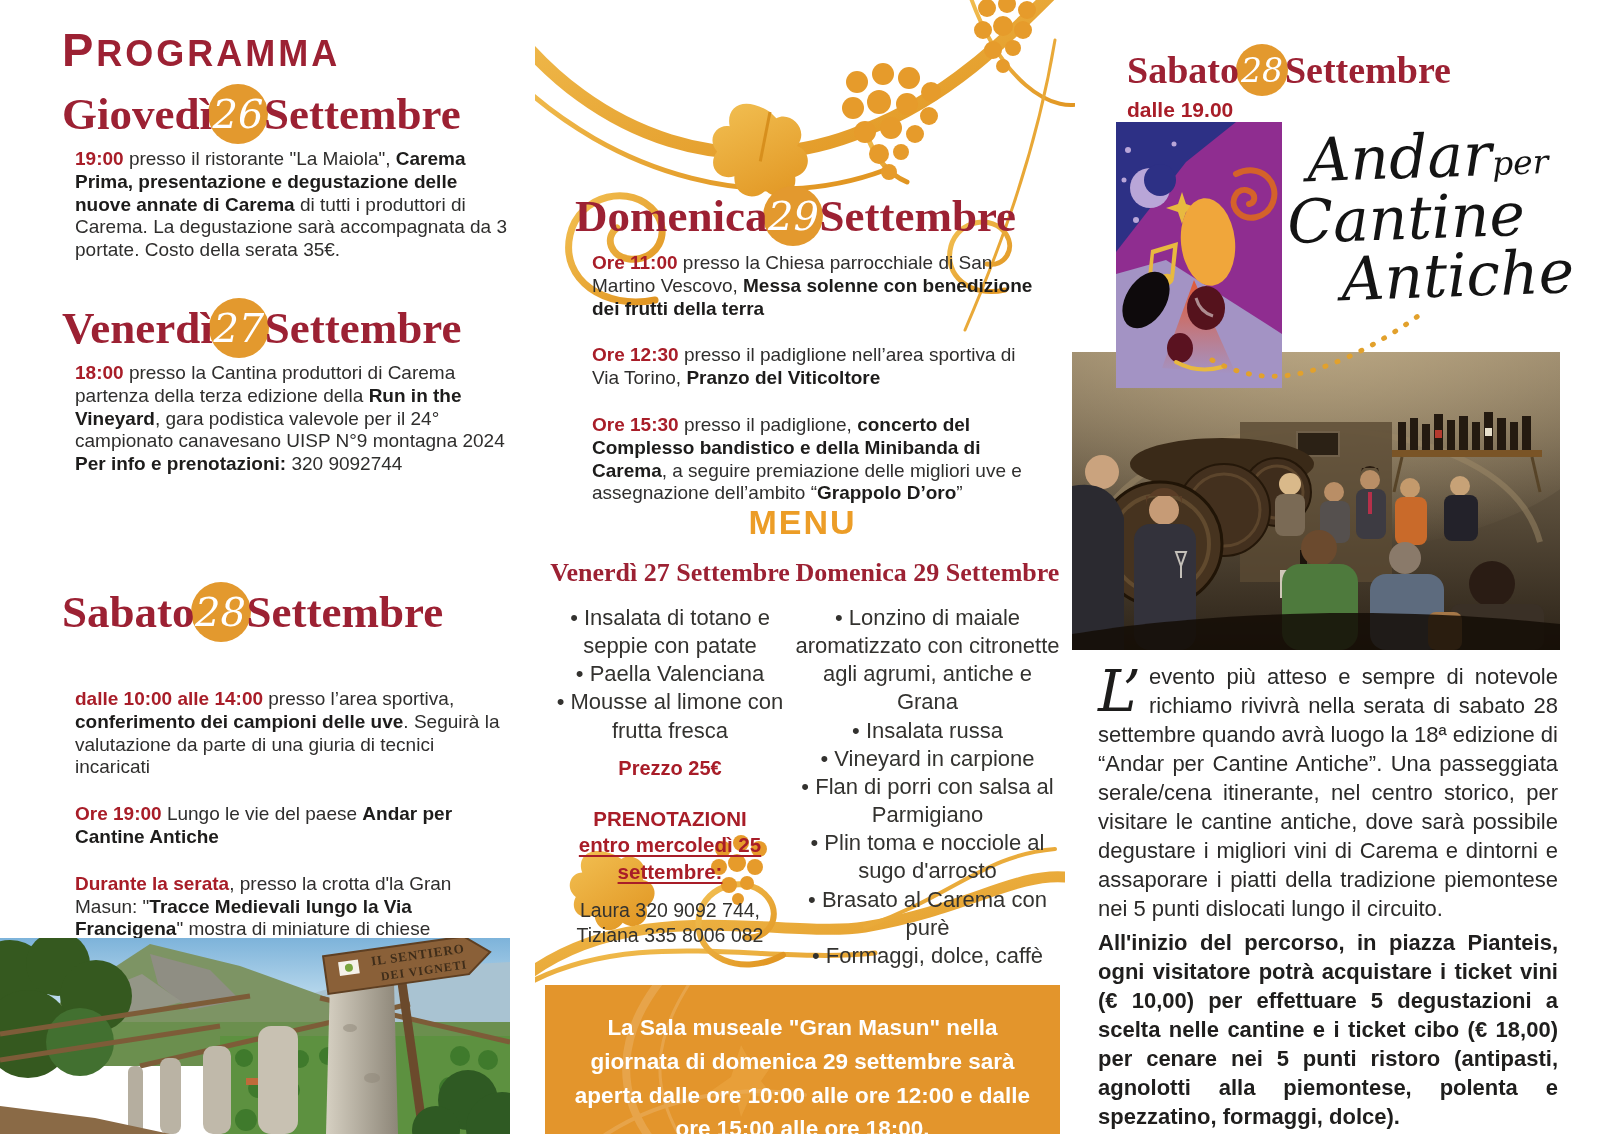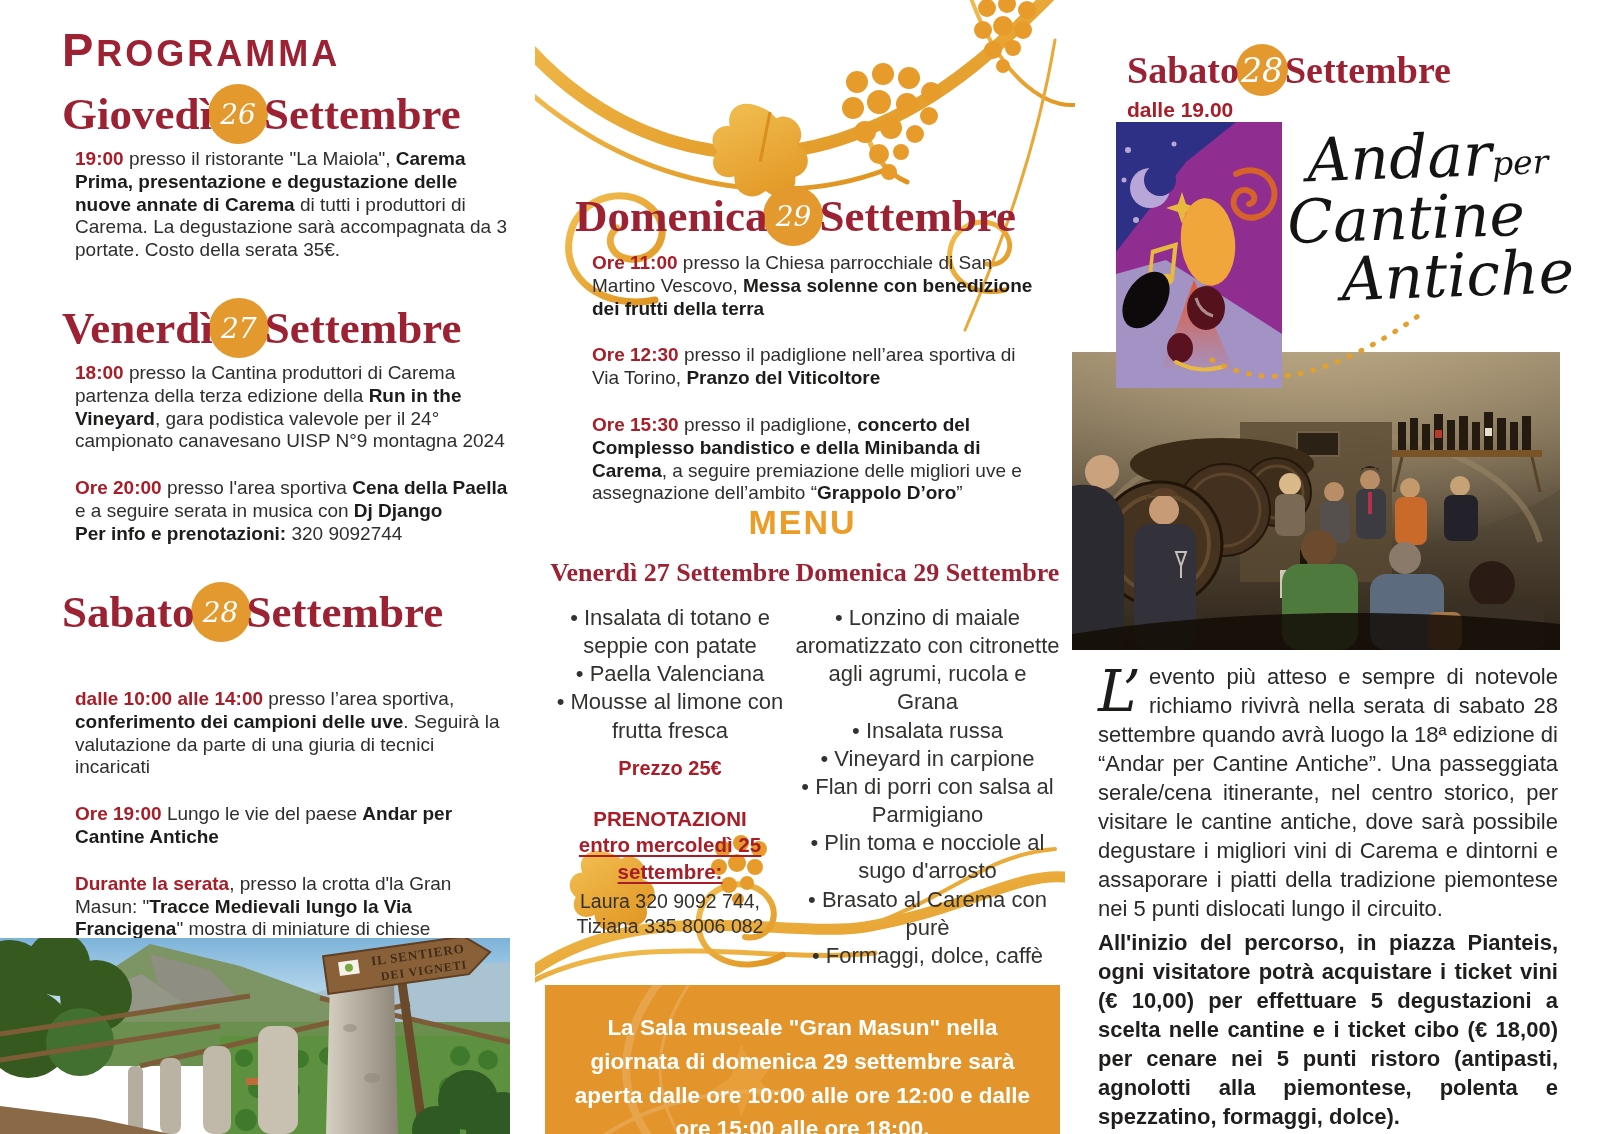--- a/index.html
+++ b/index.html
@@ -9,21 +9,21 @@
   
   .programma{position:absolute;left:62px;top:22px;font-family:"Liberation Sans",sans-serif;
              font-weight:800;font-size:36px;letter-spacing:3px;color:var(--red_heading);
              text-transform:uppercase;}
   .programma::first-letter{font-size:47px;}
 
   .dh{position:absolute;display:flex;align-items:center;font-family:"Liberation Serif",serif;
       font-weight:700;color:var(--red_heading);white-space:nowrap;}
   .dh .w{position:relative;z-index:1;}
   .dh.big{font-size:45px;}
-  .dh.big .num{width:60px;height:60px;font-size:28px;margin:0 -4px;}
+  .dh.big .num{width:60px;height:60px;font-size:40px;margin:0 -4px;}
   .dh.small{font-size:38px;}
   .dh.small .num{width:52px;height:52px;font-size:33px;margin:0 -3px;}
   .num{background:var(--orange);border-radius:50%;color:#fff;font-style:italic;
        display:flex;align-items:center;justify-content:center;flex:none;
        font-family:"DejaVu Serif",serif;font-weight:400;}
   .sub{position:absolute;left:1127px;top:98px;font:700 21px "Liberation Sans",sans-serif;
        color:var(--red_accent);}
 
   
   .ev{position:absolute;font-size:19px;line-height:1.2;color:#2f2e2d;}
@@ -36,21 +36,21 @@
   .menu-title{position:absolute;left:545px;top:503px;width:515px;text-align:center;
               font:800 34px "Liberation Sans",sans-serif;letter-spacing:2px;color:var(--orange_menu);}
   .mcol{position:absolute;top:558px;text-align:center;color:#33322f;}
   .mhead{font-family:"Liberation Serif",serif;font-weight:700;font-size:26px;
          color:var(--red_heading);margin:0 0 16px;}
   .mcol ul{list-style:none;margin:0;padding:0;font-size:22px;line-height:1.28;}
   .mcol li::before{content:"• ";}
   .price{font-weight:700;color:var(--red_accent);font-size:20px;margin-top:12px;}
   .res{margin-top:26px;font-weight:700;color:var(--red_accent);font-size:20.5px;line-height:1.3;}
   .undl{text-decoration:underline;text-underline-offset:3px;}
-  .phones{font-weight:400;color:#33322f;font-size:19.5px;line-height:1.28;margin-top:3px;}
+  .phones{font-weight:400;color:#33322f;font-size:19.5px;line-height:1.28;margin-top:12px;}
 
   
   .banner{position:absolute;left:545px;top:985px;width:515px;height:149px;
           background:var(--banner_bg);overflow:hidden;z-index:4;}
   .banner .btxt{position:relative;z-index:1;margin:26px 26px 0;color:#fff;
                 font:700 22.5px/1.5 "Liberation Sans",sans-serif;text-align:center;}
   .banner svg{position:absolute;left:0;top:0;}
 
   
   .rp{position:absolute;left:1098px;width:460px;font-size:22px;line-height:1.32;
@@ -161,21 +161,20 @@
     <p><span class="s-r">19:00</span><span> presso il ristorante "La Maiola", </span><span class="s-b">Carema Prima, presentazione e degustazione delle nuove annate di Carema</span><span> di tutti i produttori di Carema.  La degustazione sarà accompagnata da 3 portate. Costo della serata 35€.</span></p>
   </div>
 
   <div class="dh big" style="left:62px;top:298px;">
     <span class="w">Venerdì</span>
       <span class="num">27</span>
       <span class="w">Settembre</span>
   </div>
   <div class="ev" style="left:75px;top:362px;width:436px;">
     <p><span class="s-r">18:00</span><span> presso la Cantina produttori di Carema partenza della terza edizione della </span><span class="s-b">Run in the Vineyard</span><span>, gara podistica valevole per il 24° campionato canavesano UISP N°9 montagna 2024</span></p>
-    <p class="gap"><span class="s-r">Ore 20:00</span><span> presso l'area sportiva </span><span class="s-b">Cena della Paella</span><span> e a seguire serata in musica con </span><span class="s-b">Dj Django</span></p>
     <p><span class="s-b">Per info e prenotazioni:</span><span> 320 9092744</span></p>
   </div>
 
   <div class="dh big" style="left:62px;top:582px;">
     <span class="w">Sabato</span>
       <span class="num">28</span>
       <span class="w">Settembre</span>
   </div>
   <div class="ev" style="left:75px;top:656px;width:436px;margin-top:32px;">
     <p><span class="s-r">dalle 10:00 alle 14:00</span><span> presso l’area sportiva, </span><span class="s-b">conferimento dei campioni delle uve</span><span>. Seguirà la valutazione da parte di una giuria di tecnici incaricati</span></p>
@@ -288,21 +287,21 @@
       <div class="phones">
         <div>Laura 320 9092 744,</div>
         <div>Tiziana 335 8006 082</div>
       </div>
     </div>
   </div>
 
   <div class="mcol" style="left:795px;width:265px;">
     <h3 class="mhead">Domenica 29 Settembre</h3>
     <ul>
-      <li>Lonzino di maiale aromatizzato con citronette agli agrumi, rucola e Grana</li>
+      <li>Lonzino di maiale aromatizzato con citronette agli agrumi, antiche e Grana</li>
       <li>Insalata russa</li>
       <li>Vineyard in carpione</li>
       <li>Flan di porri con salsa al Parmigiano</li>
       <li>Plin toma e nocciole al sugo d'arrosto</li>
       <li>Brasato al Carema con purè</li>
       <li>Formaggi, dolce, caffè</li>
     </ul>
     <div class="price">Prezzo 27€</div>
     <div class="res">
       <div>PRENOTAZIONI</div>

